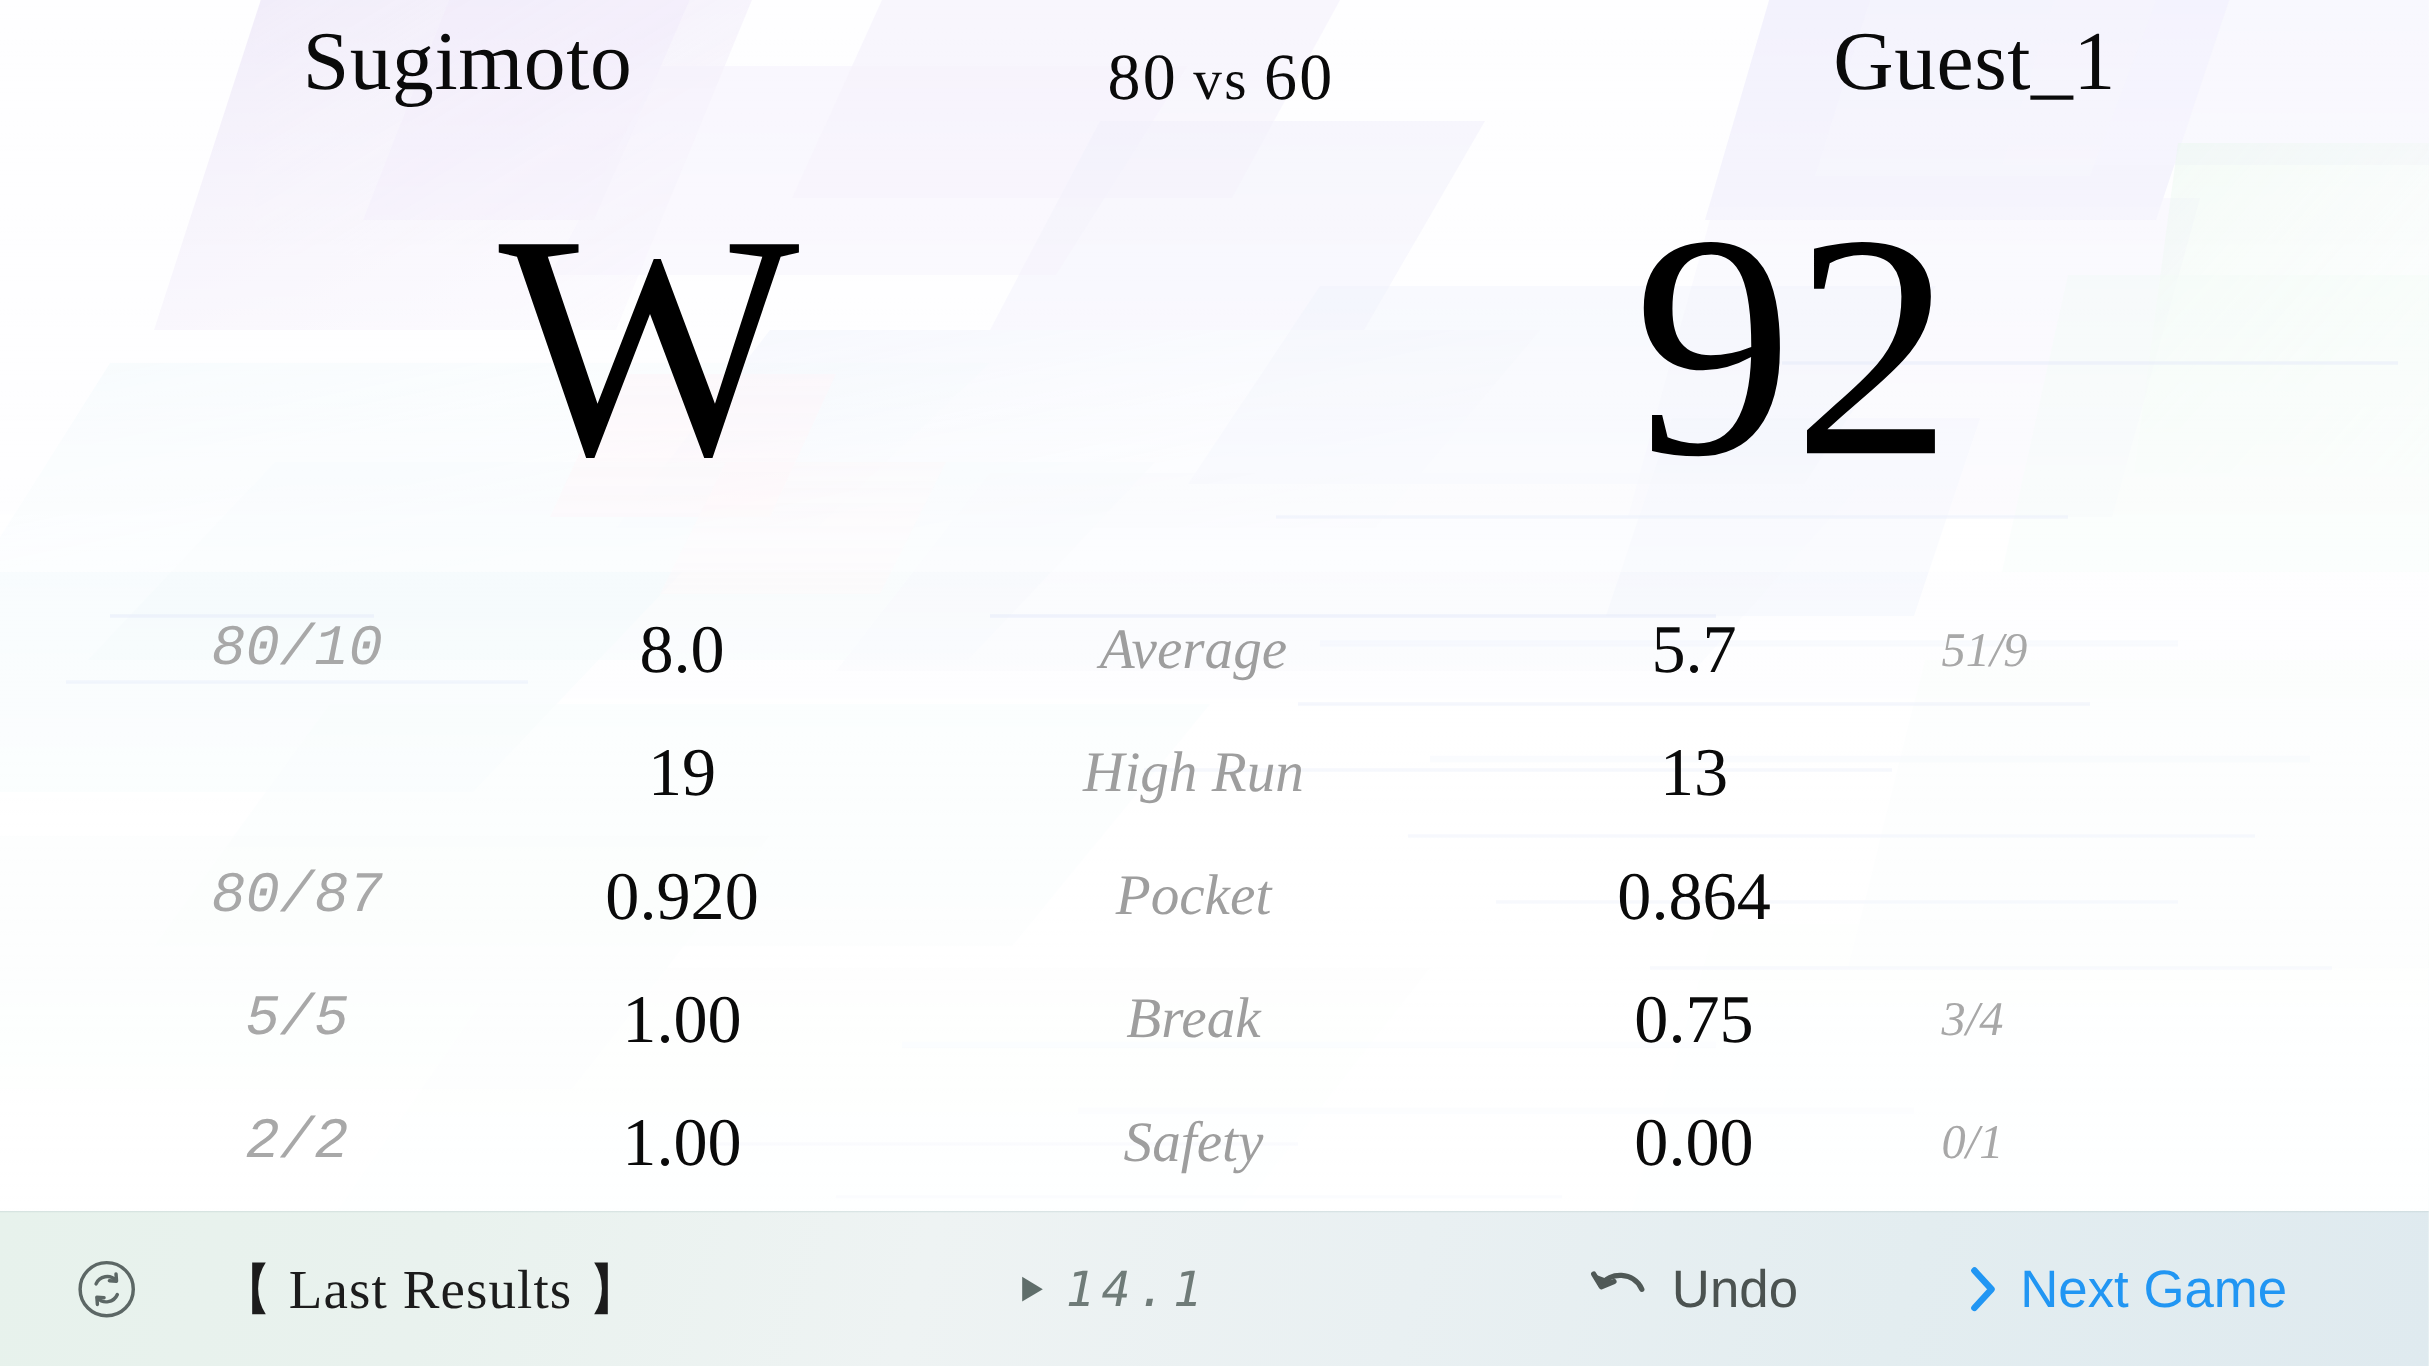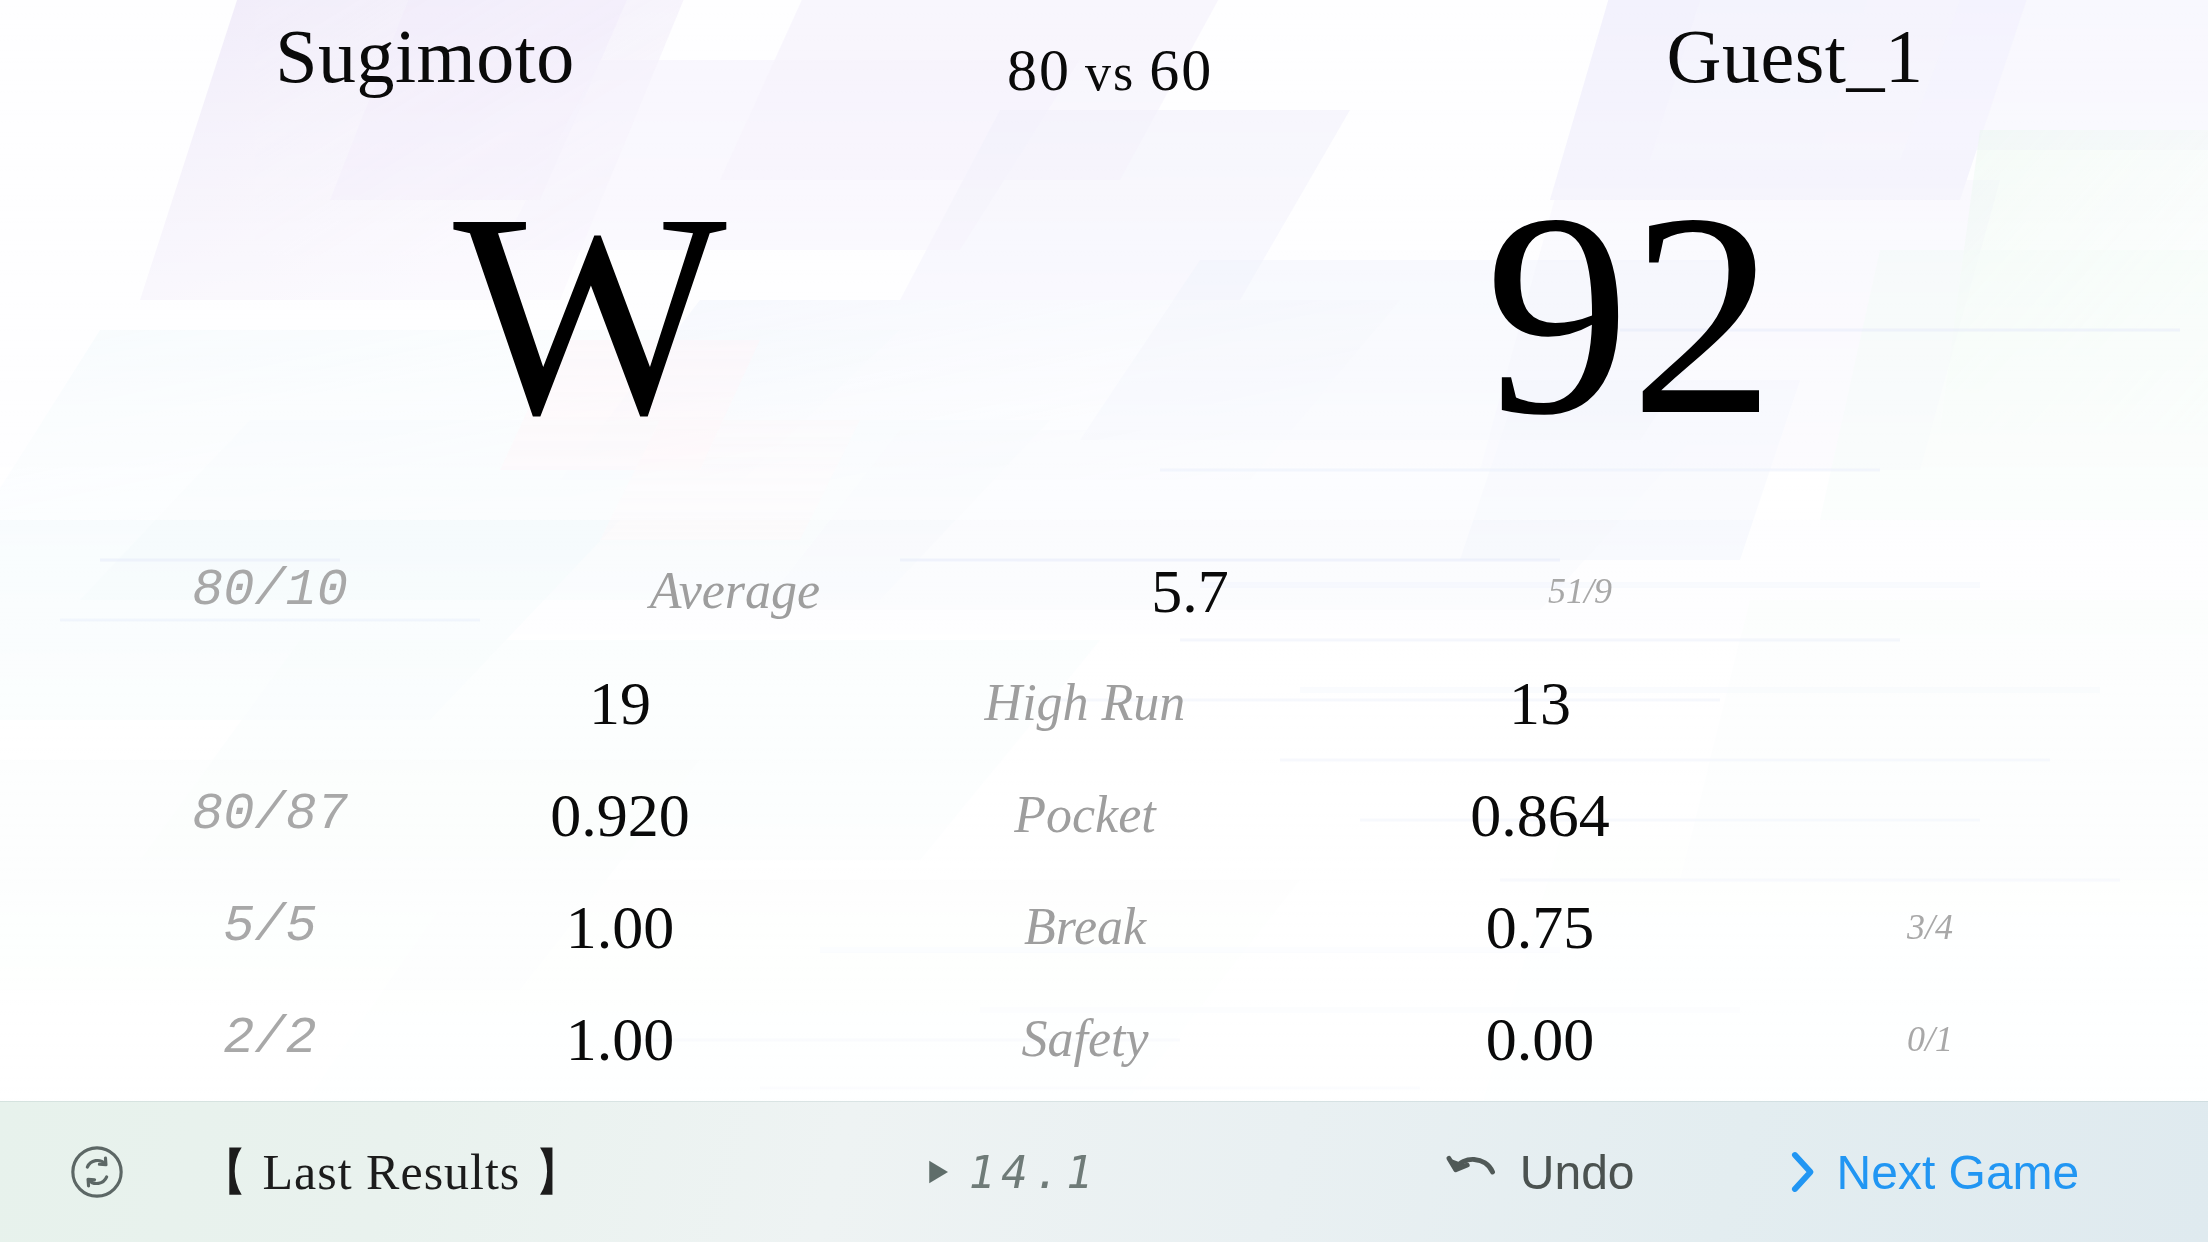--- a/index.html
+++ b/index.html
@@ -116,23 +116,22 @@
     color: #9e9e9e;
   }
   .c-rval {
     width: 330px; margin-left: 80px;
     text-align: center;
     font-size: 62px;
     color: #0a0a0a;
   }
   .c-rfrac {
     width: 330px; margin-left: 60px;
-    text-align: center;
     font-style: italic;
-    font-size: 36px;
+    font-size: 44px;
     color: #a8a8a8;
   }
 
   
   .toolbar {
     position: absolute;
     left: 0;
     bottom: 0;
     width: 2208px;
     height: 140px;
@@ -296,20 +295,21 @@
 
   <div class="bigrow">
     <div class="big big-left">W</div>
     <div class="big big-right">92</div>
   </div>
 
   <div class="stats">
 
     <div class="srow">
       <div class="cell c-lfrac">80/10</div>
+      <div class="cell c-lval">8.0</div>
       <div class="cell c-label">Average</div>
       <div class="cell c-rval">5.7</div>
       <div class="cell c-rfrac">51/9</div>
     </div>
 
     <div class="srow">
       <div class="cell c-lfrac"></div>
       <div class="cell c-lval">19</div>
       <div class="cell c-label">High Run</div>
       <div class="cell c-rval">13</div>

